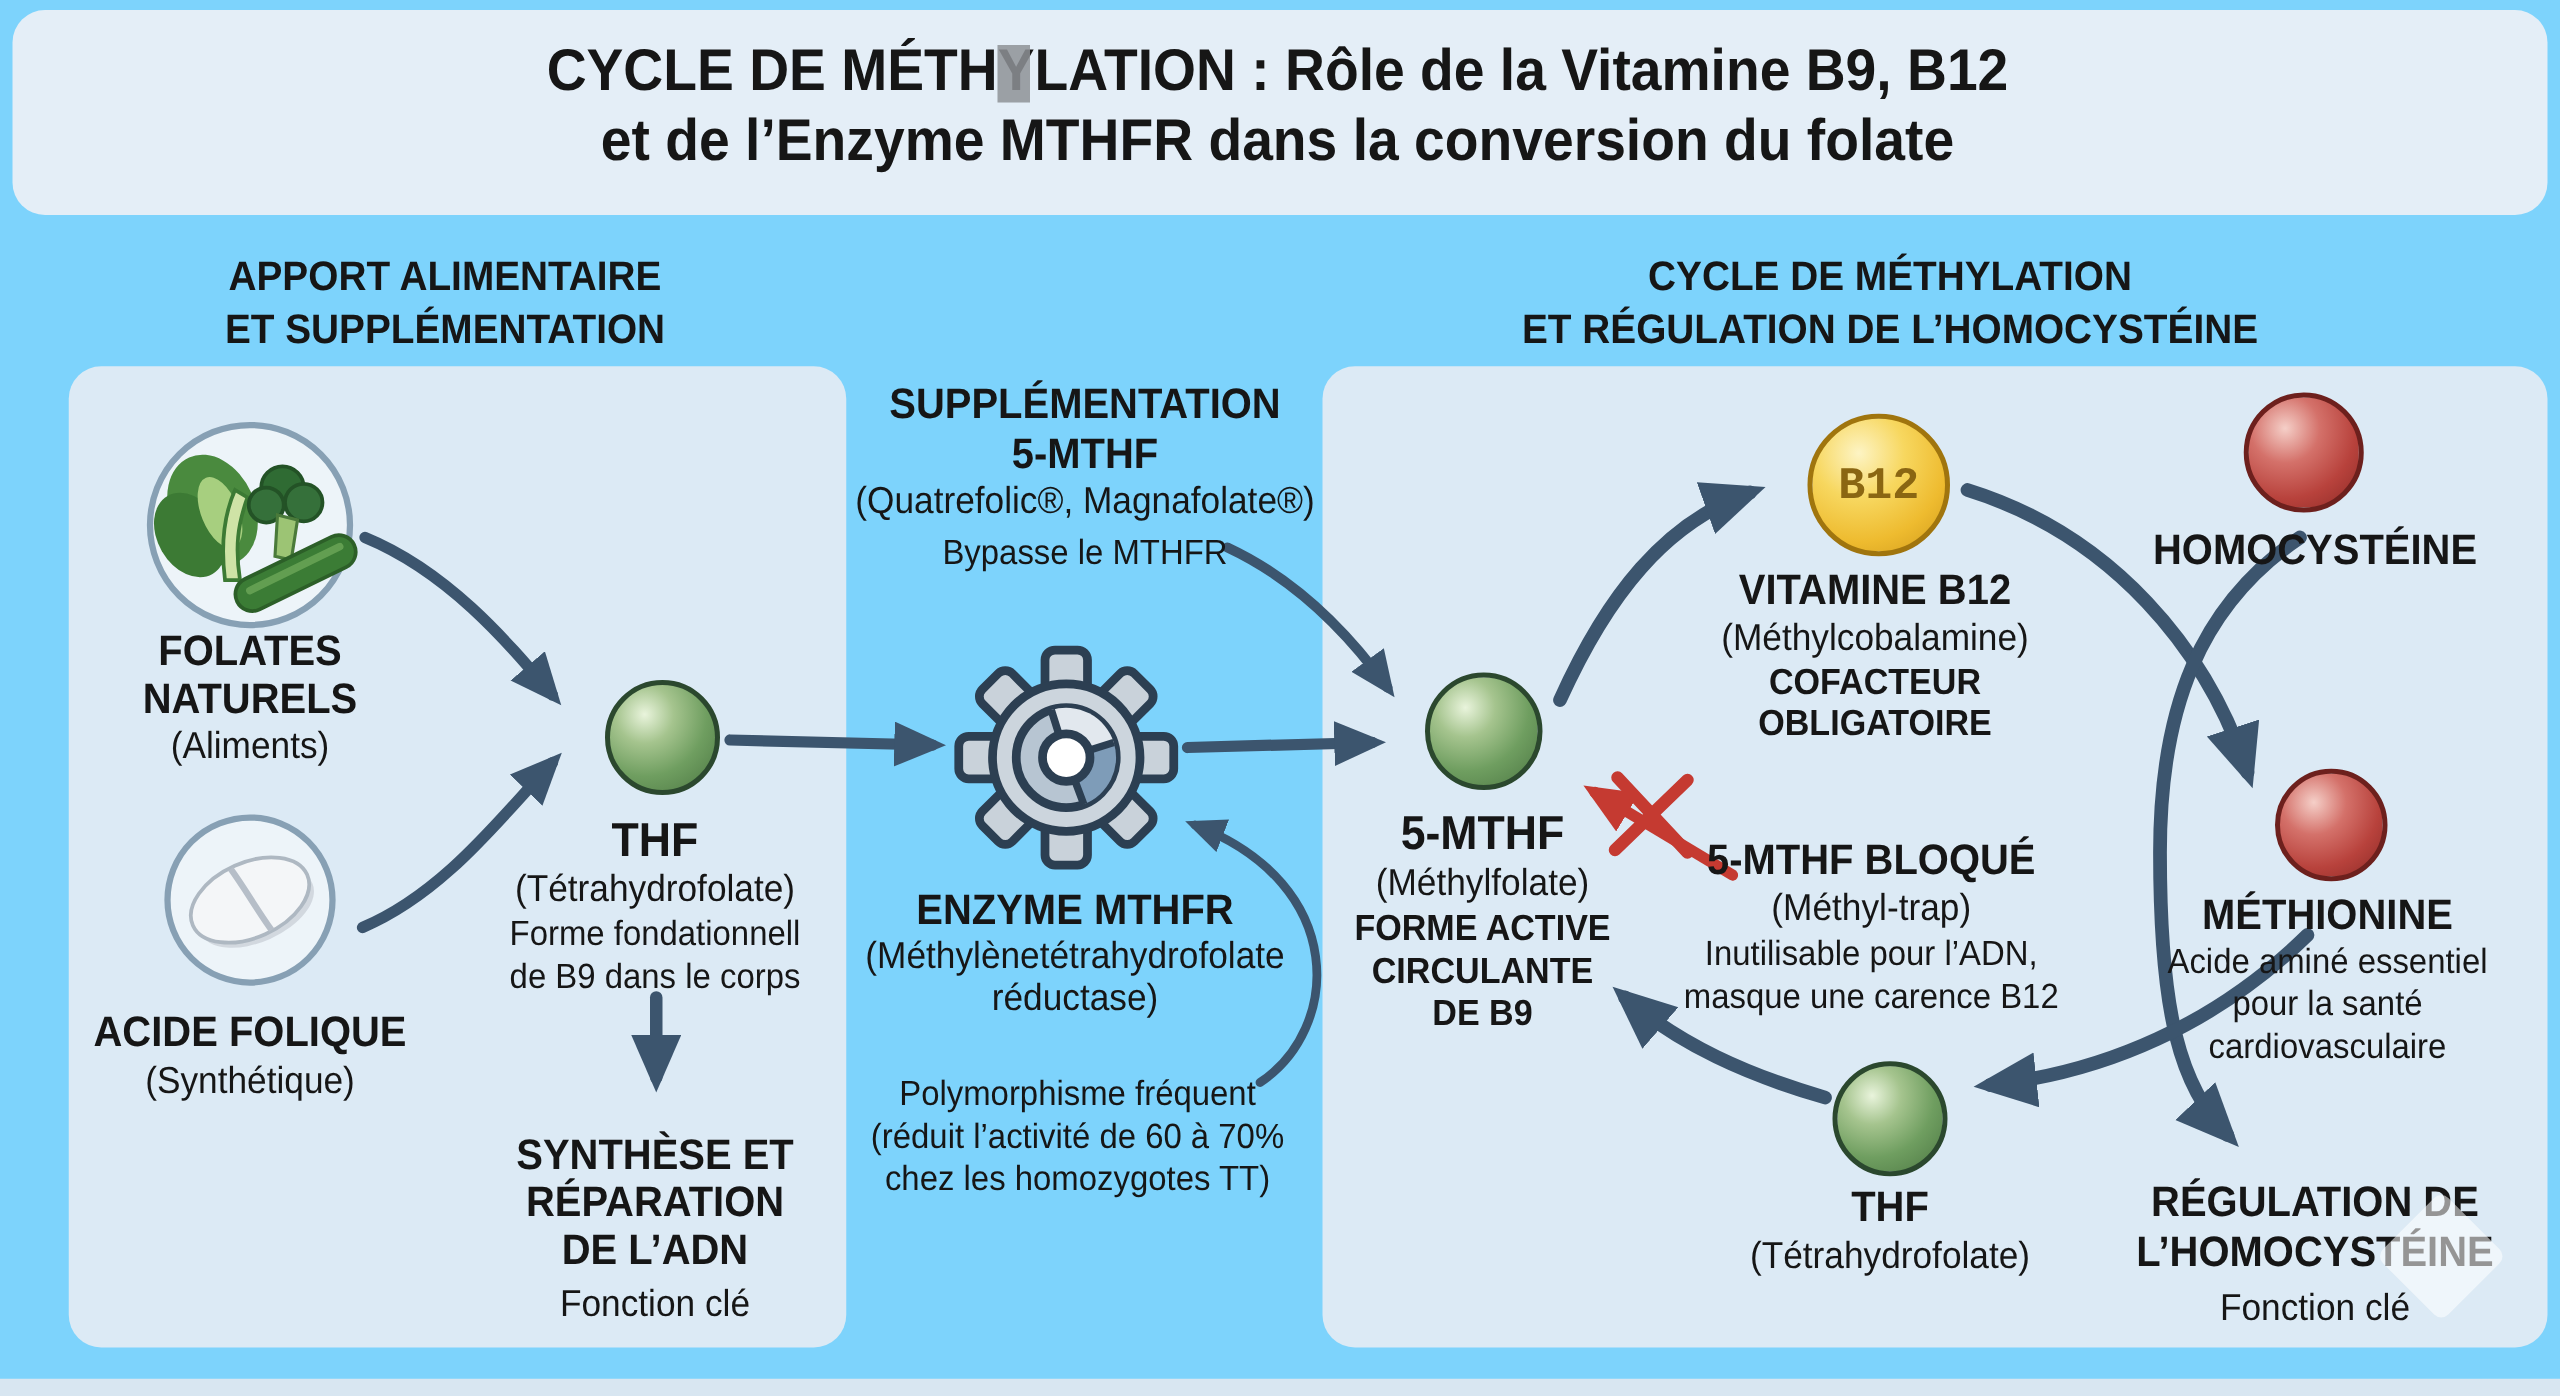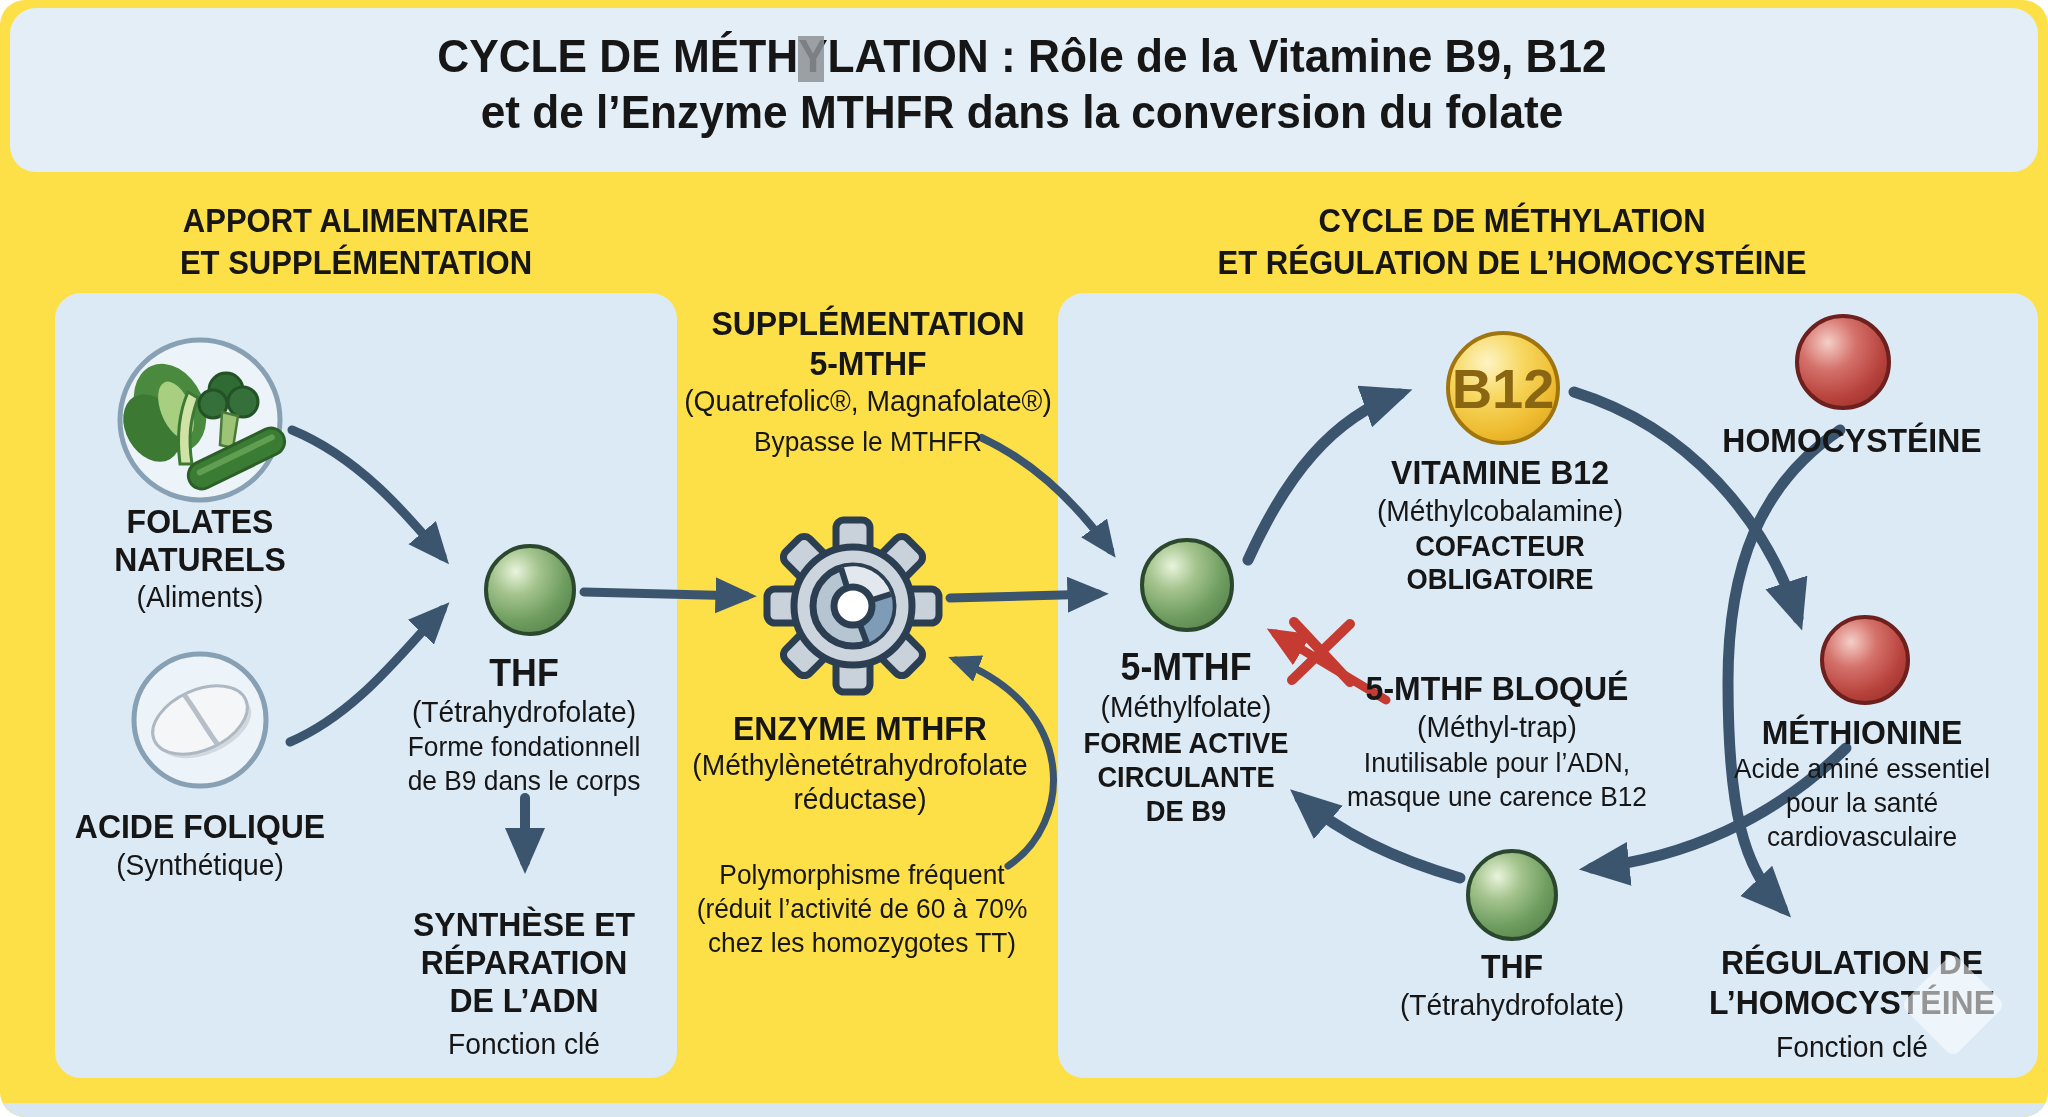--- a/index.html
+++ b/index.html
@@ -1,20 +1,19 @@
 <!DOCTYPE html>
 <html><head>
 <meta charset="utf-8">
 <style>
   html,body{margin:0;padding:0;background:#ffffff;}
   #canvas{
     position:relative;width:2048px;height:1117px;overflow:hidden;
-    background:#fde047;color:#161616;
+    background:#7dd3fc;color:#161616;
     font-family:"Liberation Sans",sans-serif;
-    border-radius:25px;
   }
   .band{position:absolute;left:10px;top:8px;width:2028px;height:164px;background:#e4eef7;border-radius:26px;}
   .panel{position:absolute;background:#dceaf5;border-radius:26px;}
   #panel-left{left:55px;top:293px;width:622px;height:785px;}
   #panel-right{left:1058px;top:293px;width:980px;height:785px;}
   .bottom-strip{position:absolute;left:0;top:1103px;width:2048px;height:14px;background:#d8e6f1;}
 
   .tblock{position:absolute;text-align:center;white-space:nowrap;transform:translateX(-50%) scaleX(.94);}
   .l{display:block;}
   .h1{font-size:47px;font-weight:bold;line-height:56px;}
@@ -24,21 +23,21 @@
   .t34c{font-size:34px;font-weight:bold;line-height:38px;}
   .s30{font-size:30px;line-height:38px;}
   .d28{font-size:28px;line-height:34px;}
   .b29{font-size:29px;font-weight:bold;line-height:34px;}
   .mt6{margin-top:6px;}
 
   .sphere{position:absolute;border-radius:50%;box-sizing:border-box;}
   .sphere.green{background:radial-gradient(circle at 33% 28%,#e9f4dc 0%,#a5c48e 28%,#6f9e60 60%,#4c7743 100%);border:4px solid #2b482e;}
   .sphere.red{background:radial-gradient(circle at 33% 28%,#f5cfc8 0%,#d4716a 32%,#b8423c 65%,#8c2a26 100%);border:4px solid #6d201d;}
   .sphere.yellow{background:radial-gradient(circle at 35% 26%,#fdf4c4 0%,#f7d75f 35%,#eebb2f 68%,#cf991a 100%);border:4px solid #a0750e;
-    display:flex;align-items:center;justify-content:center;font-weight:bold;font-size:56px;color:#8a6612;}
+    display:flex;align-items:center;justify-content:center;font-weight:bold;font-size:36px;color:#8a6612;font-family:Liberation Mono, monospace;}
 
   .artifact{position:absolute;left:798px;top:36px;width:26px;height:46px;background:#8e9297;opacity:.85;}
   .watermark{position:absolute;left:1916px;top:968px;width:74px;height:74px;background:rgba(255,255,255,.55);transform:rotate(45deg);border-radius:8px;}
   svg.overlay{position:absolute;left:0;top:0;pointer-events:none;}
 </style>
 </head>
 <body>
 
 <div id="canvas">
 

